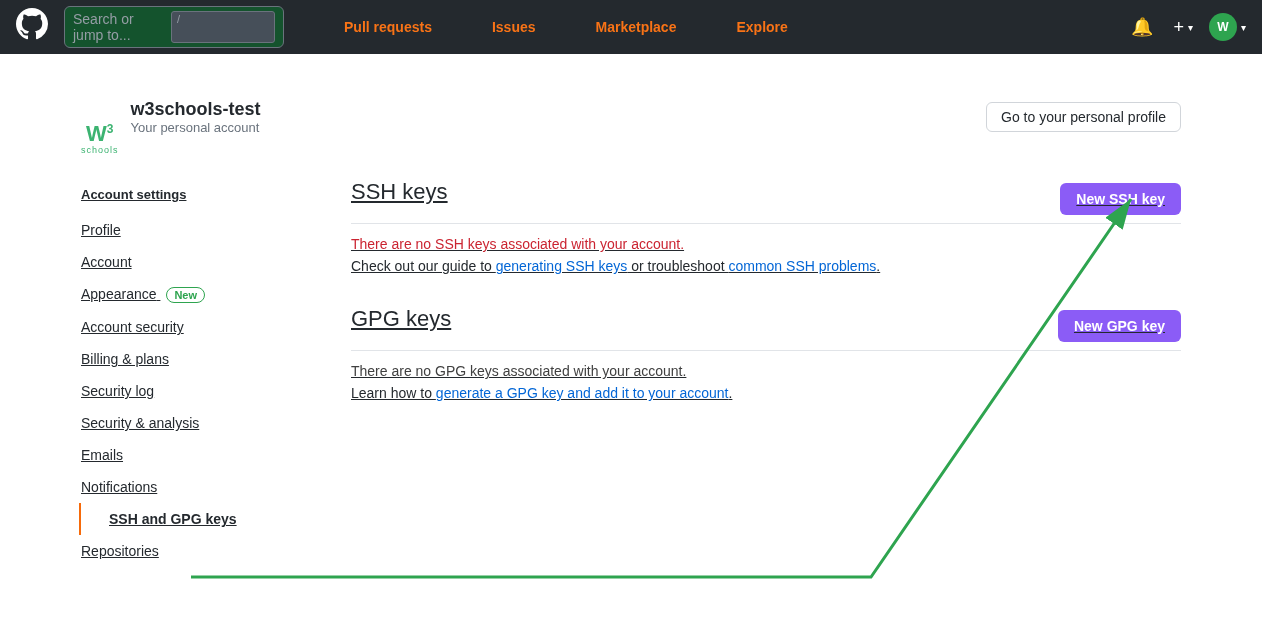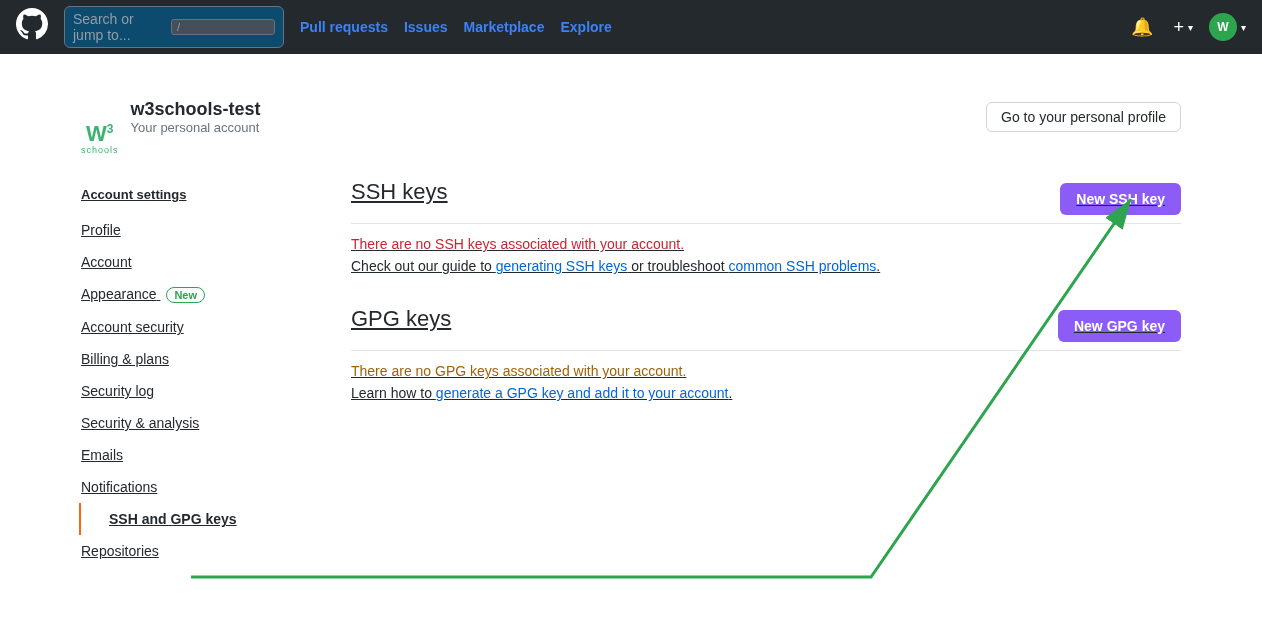--- a/index.html
+++ b/index.html
@@ -17,25 +17,24 @@
       top: 0; left: 0; right: 0;
       z-index: 100;
     }
     .header-logo {
       color: white;
       font-size: 24px;
       flex-shrink: 0;
     }
     .header-logo svg { fill: white; width: 32px; height: 32px; }
     .search-box {
-      background: #0c4a6e;
+      background: #14532d;
       border: 1px solid #6a737d;
       border-radius: 6px;
       display: flex;
-      align-items: center;
       padding: 4px 8px;
       gap: 6px;
       min-width: 220px;
       color: #959da5;
       font-size: 14px;
       cursor: text;
     }
     .search-box span { flex: 1; }
     .search-kbd {
       background: #464f59;
@@ -46,23 +45,24 @@
       color: #959da5;
     }
     .header-nav {
       display: flex;
       gap: 16px;
       color: white;
       font-weight: 600;
       font-size: 14px;
     }
     .header-nav a {
-      color: #3b82f6;
+      color: #f97316;
       text-decoration: none;
       cursor: pointer;
+      margin-left: 44px;
     }
     .header-actions {
       margin-left: auto;
       display: flex;
       align-items: center;
       gap: 12px;
       color: white;
     }
     .header-icon-btn {
       color: white;
@@ -234,21 +234,21 @@
       white-space: nowrap;
       margin-left: 16px;
       margin-top: 4px;
     }
 
     .key-message {
       color: #cb2431;
       font-size: 14px;
       margin-bottom: 6px;
     }
-    .key-message.gpg { color: #a16207; }
+    .key-message.gpg { color: #404040; }
 
     .key-help {
       font-size: 14px;
       color: #24292e;
       margin-bottom: 0;
     }
     .key-help a {
       color: #0366d6;
       text-decoration: none;
     }

